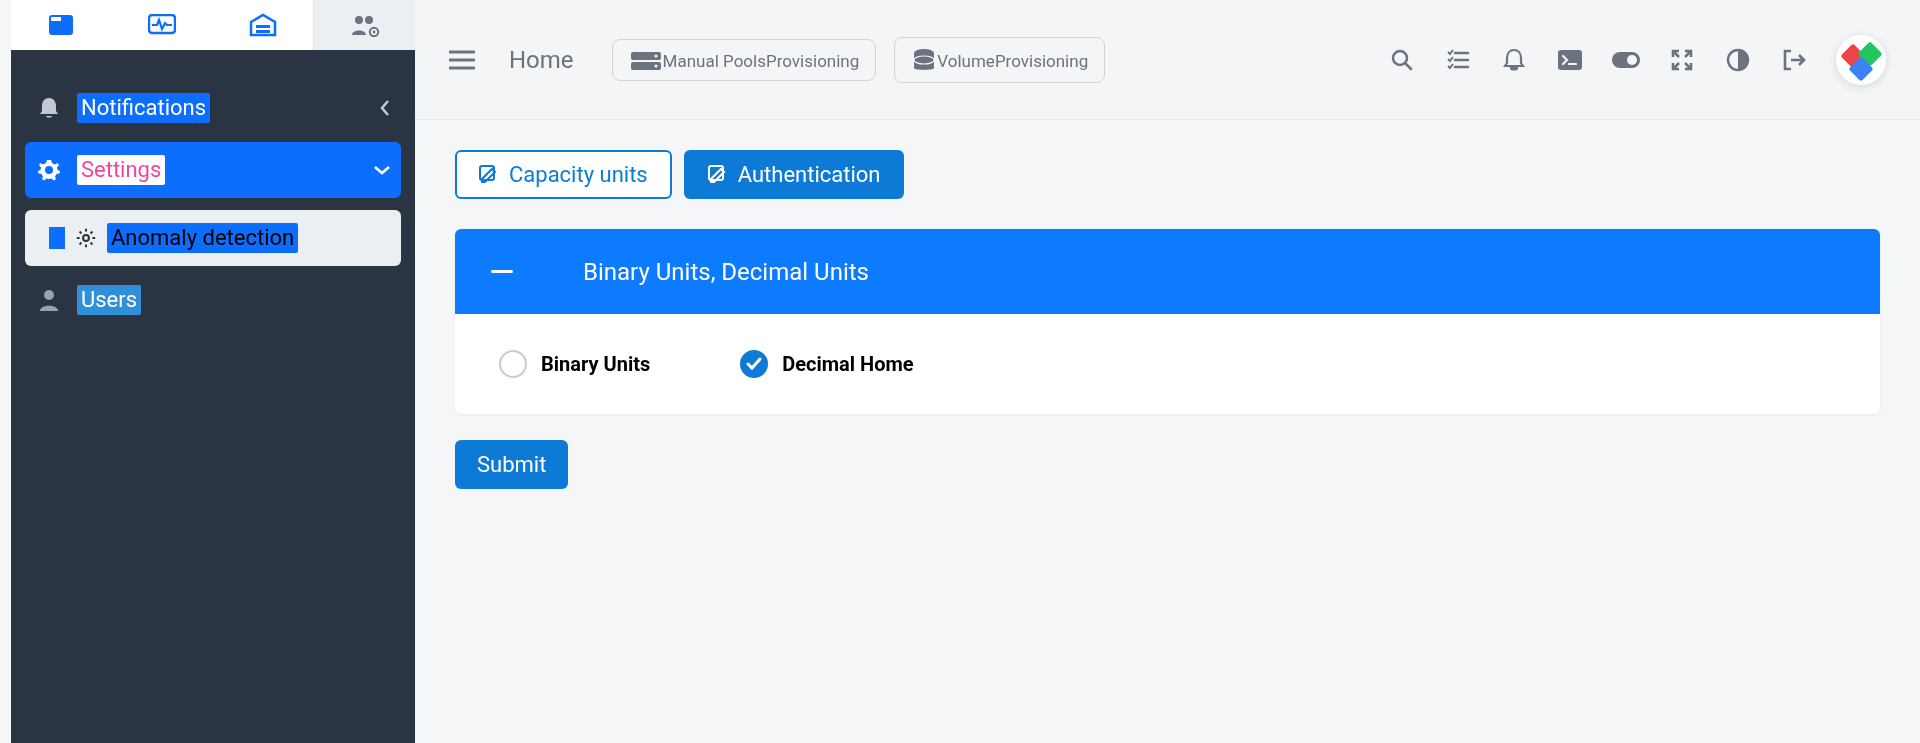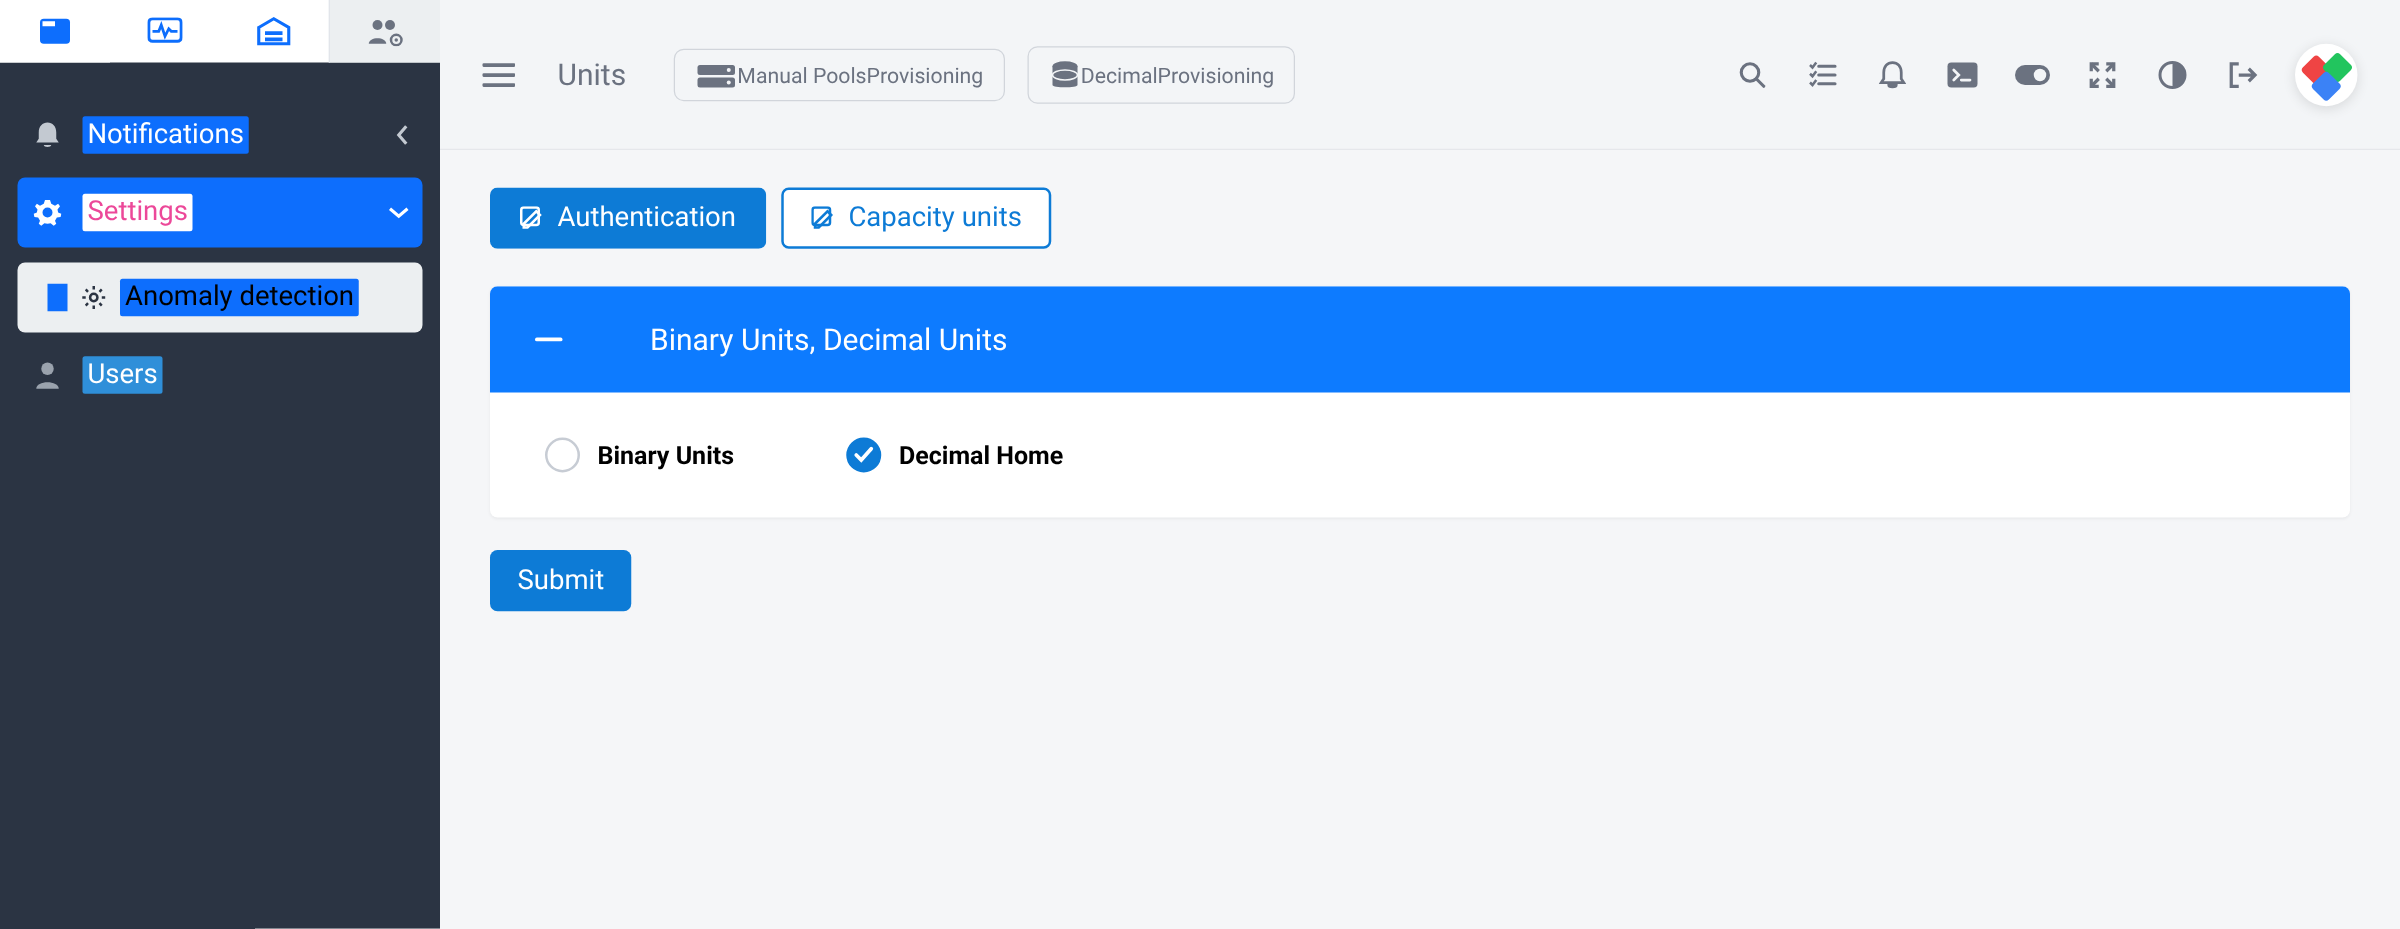--- a/index.html
+++ b/index.html
@@ -1,19 +1,19 @@
 <!DOCTYPE html>
 <html><head>
 <meta charset="utf-8">
 <style>
   * { box-sizing: border-box; margin: 0; padding: 0; font-family: -apple-system, BlinkMacSystemFont, "Segoe UI", Roboto, sans-serif; }
   body { width: 1920px; height: 743px; overflow: hidden; background: #f5f6f8; display: flex; }
 
   
-  .sidebar { width: 352px; height: 100%; background: #2b3443; display: flex; flex-direction: column; }
+  .sidebar { width: 404px; height: 100%; background: #2b3443; display: flex; flex-direction: column; margin-left: 11px; }
   .top-tabs { height: 50px; background: #fff; display: flex; }
   .top-tab { flex: 1; display: flex; align-items: center; justify-content: center; cursor: pointer; color: #0d6efd; }
   .top-tab.active { background: #fff; }
   .top-tab.people { background: #eceff1; color: #6b7280; border-left: 1px solid #e2e5ea; }
 
   .nav { padding: 0; }
   .nav-item {
     display: flex; align-items: center; height: 56px; padding: 0 24px; color: #d1d5db;
     font-size: 22px; cursor: pointer; position: relative; user-select: none;
   }
@@ -161,40 +161,40 @@
 </div>
 
 <div class="main">
 
   <div class="topbar">
     <span class="burger">
       <svg width="26" height="22" viewBox="0 0 26 22">
           <path d="M1 3 H25 M1 11 H25 M1 19 H25" stroke="#6b7280" stroke-width="3" stroke-linecap="round"></path>
         </svg>
     </span>
-    <span class="home-link">Units</span>
+    <span class="home-link">Home</span>
 
     <div class="card-btn">
       <svg width="34" height="22" viewBox="0 0 34 22">
           <rect x="2" y="2" width="30" height="8" rx="2" fill="#6b7280"></rect>
           <rect x="2" y="12" width="30" height="8" rx="2" fill="#6b7280"></rect>
           <circle cx="27" cy="16" r="1.6" fill="#f3f5f7"></circle>
           <circle cx="27" cy="6" r="1.6" fill="#f3f5f7"></circle>
         </svg>
       <span class="small">Manual Pools</span>
       <span class="small">Provisioning</span>
     </div>
 
     <div class="card-btn">
       <svg width="26" height="26" viewBox="0 0 26 26">
           <ellipse cx="13" cy="5" rx="10" ry="4" fill="#6b7280"></ellipse>
           <path d="M3 5 V20 C3 22.5 23 22.5 23 20 V5" fill="#6b7280"></path>
           <ellipse cx="13" cy="12" rx="10" ry="4" fill="none" stroke="#f3f5f7" stroke-width="1.2"></ellipse>
         </svg>
-      <span class="small">Decimal</span>
+      <span class="small">Volume</span>
       <span class="small">Provisioning</span>
     </div>
 
     <div class="topbar-spacer"></div>
 
     <span class="tb-icon">
         <svg width="24" height="24" viewBox="0 0 24 24">
           <circle cx="10" cy="10" r="7" fill="none" stroke="#6b7280" stroke-width="2.5"></circle>
           <path d="M15 15 L21 21" stroke="#6b7280" stroke-width="2.5" stroke-linecap="round"></path>
         </svg>
@@ -244,34 +244,34 @@
     <div class="avatar">
       <span class="p1"></span>
         <span class="p2"></span>
         <span class="p3"></span>
     </div>
   </div>
 
   <div class="content">
 
     <div class="tabs-row">
+      <div class="tab-btn outline">
+        <svg width="20" height="20" viewBox="0 0 20 20">
+            <path d="M3 14 L13 4 L16 7 L6 17 H3 Z" fill="none" stroke="#0d7bd6" stroke-width="2"></path>
+            <rect x="1" y="1" width="14" height="14" rx="2" fill="none" stroke="#0d7bd6" stroke-width="2"></rect>
+          </svg>
+        <span>Capacity units</span>
+      </div>
       <div class="tab-btn primary">
         <svg width="20" height="20" viewBox="0 0 20 20">
             <path d="M3 14 L13 4 L16 7 L6 17 H3 Z" fill="none" stroke="#fff" stroke-width="2"></path>
             <path d="M3 17 H3" stroke="#fff"></path>
             <rect x="1" y="1" width="14" height="14" rx="2" fill="none" stroke="#fff" stroke-width="2" stroke-dasharray="0"></rect>
           </svg>
         <span>Authentication</span>
-      </div>
-      <div class="tab-btn outline">
-        <svg width="20" height="20" viewBox="0 0 20 20">
-            <path d="M3 14 L13 4 L16 7 L6 17 H3 Z" fill="none" stroke="#0d7bd6" stroke-width="2"></path>
-            <rect x="1" y="1" width="14" height="14" rx="2" fill="none" stroke="#0d7bd6" stroke-width="2"></rect>
-          </svg>
-        <span>Capacity units</span>
       </div>
     </div>
 
     <div class="panel">
       <div class="panel-header">
         <span class="dash"></span>
         <span>Binary Units, Decimal Units</span>
       </div>
       <div class="panel-body">
         <div class="radio-opt">

